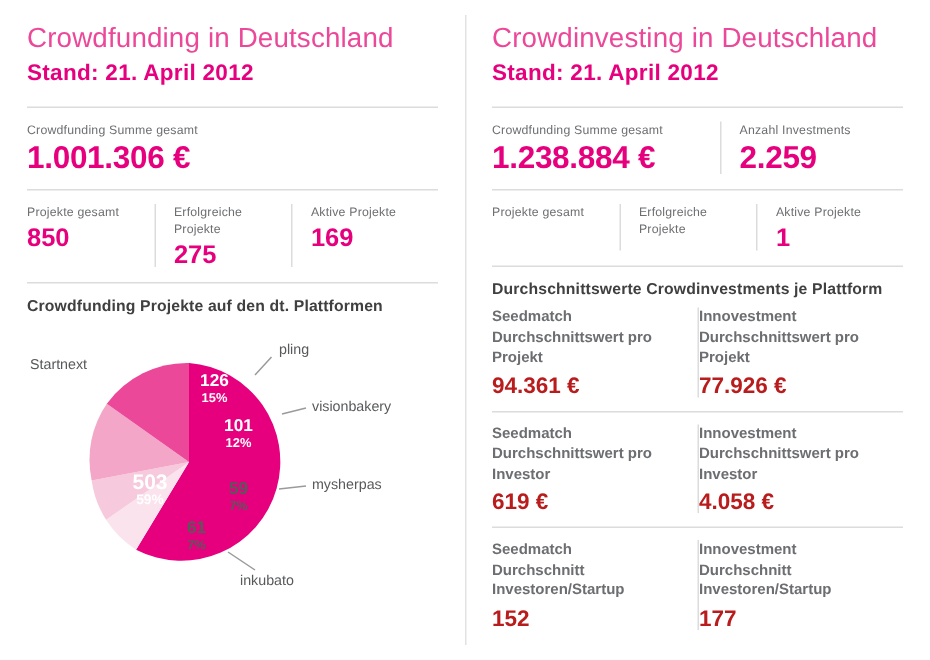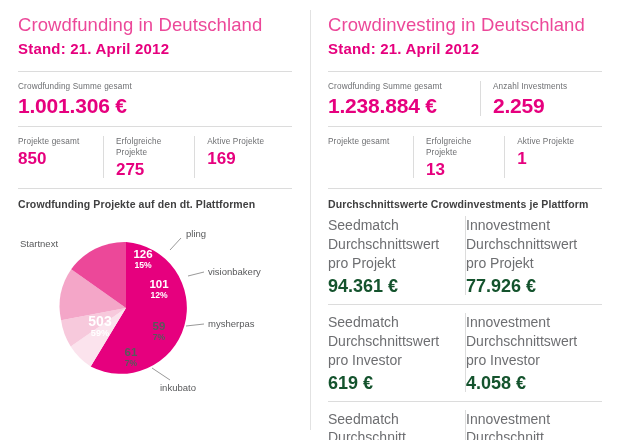--- a/index.html
+++ b/index.html
@@ -139,28 +139,29 @@
   }
   .metric-cell {
     width: 50%;
     box-sizing: border-box;
     padding: 0 6px 0 0;
   }
   .metric-cell.right {
     border-left: 1px solid #dcdcdc;
   }
   .metric-label {
-    font-size: 14px;
+    font-size: 10px;
     color: #6d6e71;
     line-height: 1.35;
     margin-bottom: 4px;
+    font-weight: bold;
   }
   .metric-value {
-    font-size: 18px;
-    color: #14532d;
+    font-size: 15px;
+    color: #b91c1c;
     font-weight: bold;
     line-height: 1;
   }
   .metric-sep {
     height: 1px;
     background: #dcdcdc;
     margin: 9px 0 8px 0;
   }
 </style>
 </head>
@@ -273,21 +274,20 @@
     </div>
 
     <div class="hrule"></div>
 
     <div class="row triple">
       <div class="cell">
         <div class="stat-label">Projekte gesamt</div>
       </div>
       <div class="cell sep">
         <div class="stat-label">Erfolgreiche Projekte</div>
-        <div class="mid-value">13</div>
       </div>
       <div class="cell sep">
         <div class="stat-label">Aktive Projekte</div>
         <div class="mid-value">1</div>
       </div>
     </div>
 
     <div class="hrule"></div>
 
     <div class="section-title">Durchschnittswerte Crowdinvestments je Plattform</div>
@@ -326,19 +326,20 @@
 
       <div class="metric-row">
         <div class="metric-cell">
           <div class="metric-label" style="white-space:pre-line;">Seedmatch
 Durchschnitt Investoren/Startup</div>
           <div class="metric-value">152</div>
         </div>
         <div class="metric-cell right">
           <div class="metric-label" style="white-space:pre-line;">Innovestment
 Durchschnitt Investoren/Startup</div>
+          <div class="metric-value">177</div>
         </div>
       </div>
 
     </div>
   </div>
 
 </div>
 
 </body></html>

